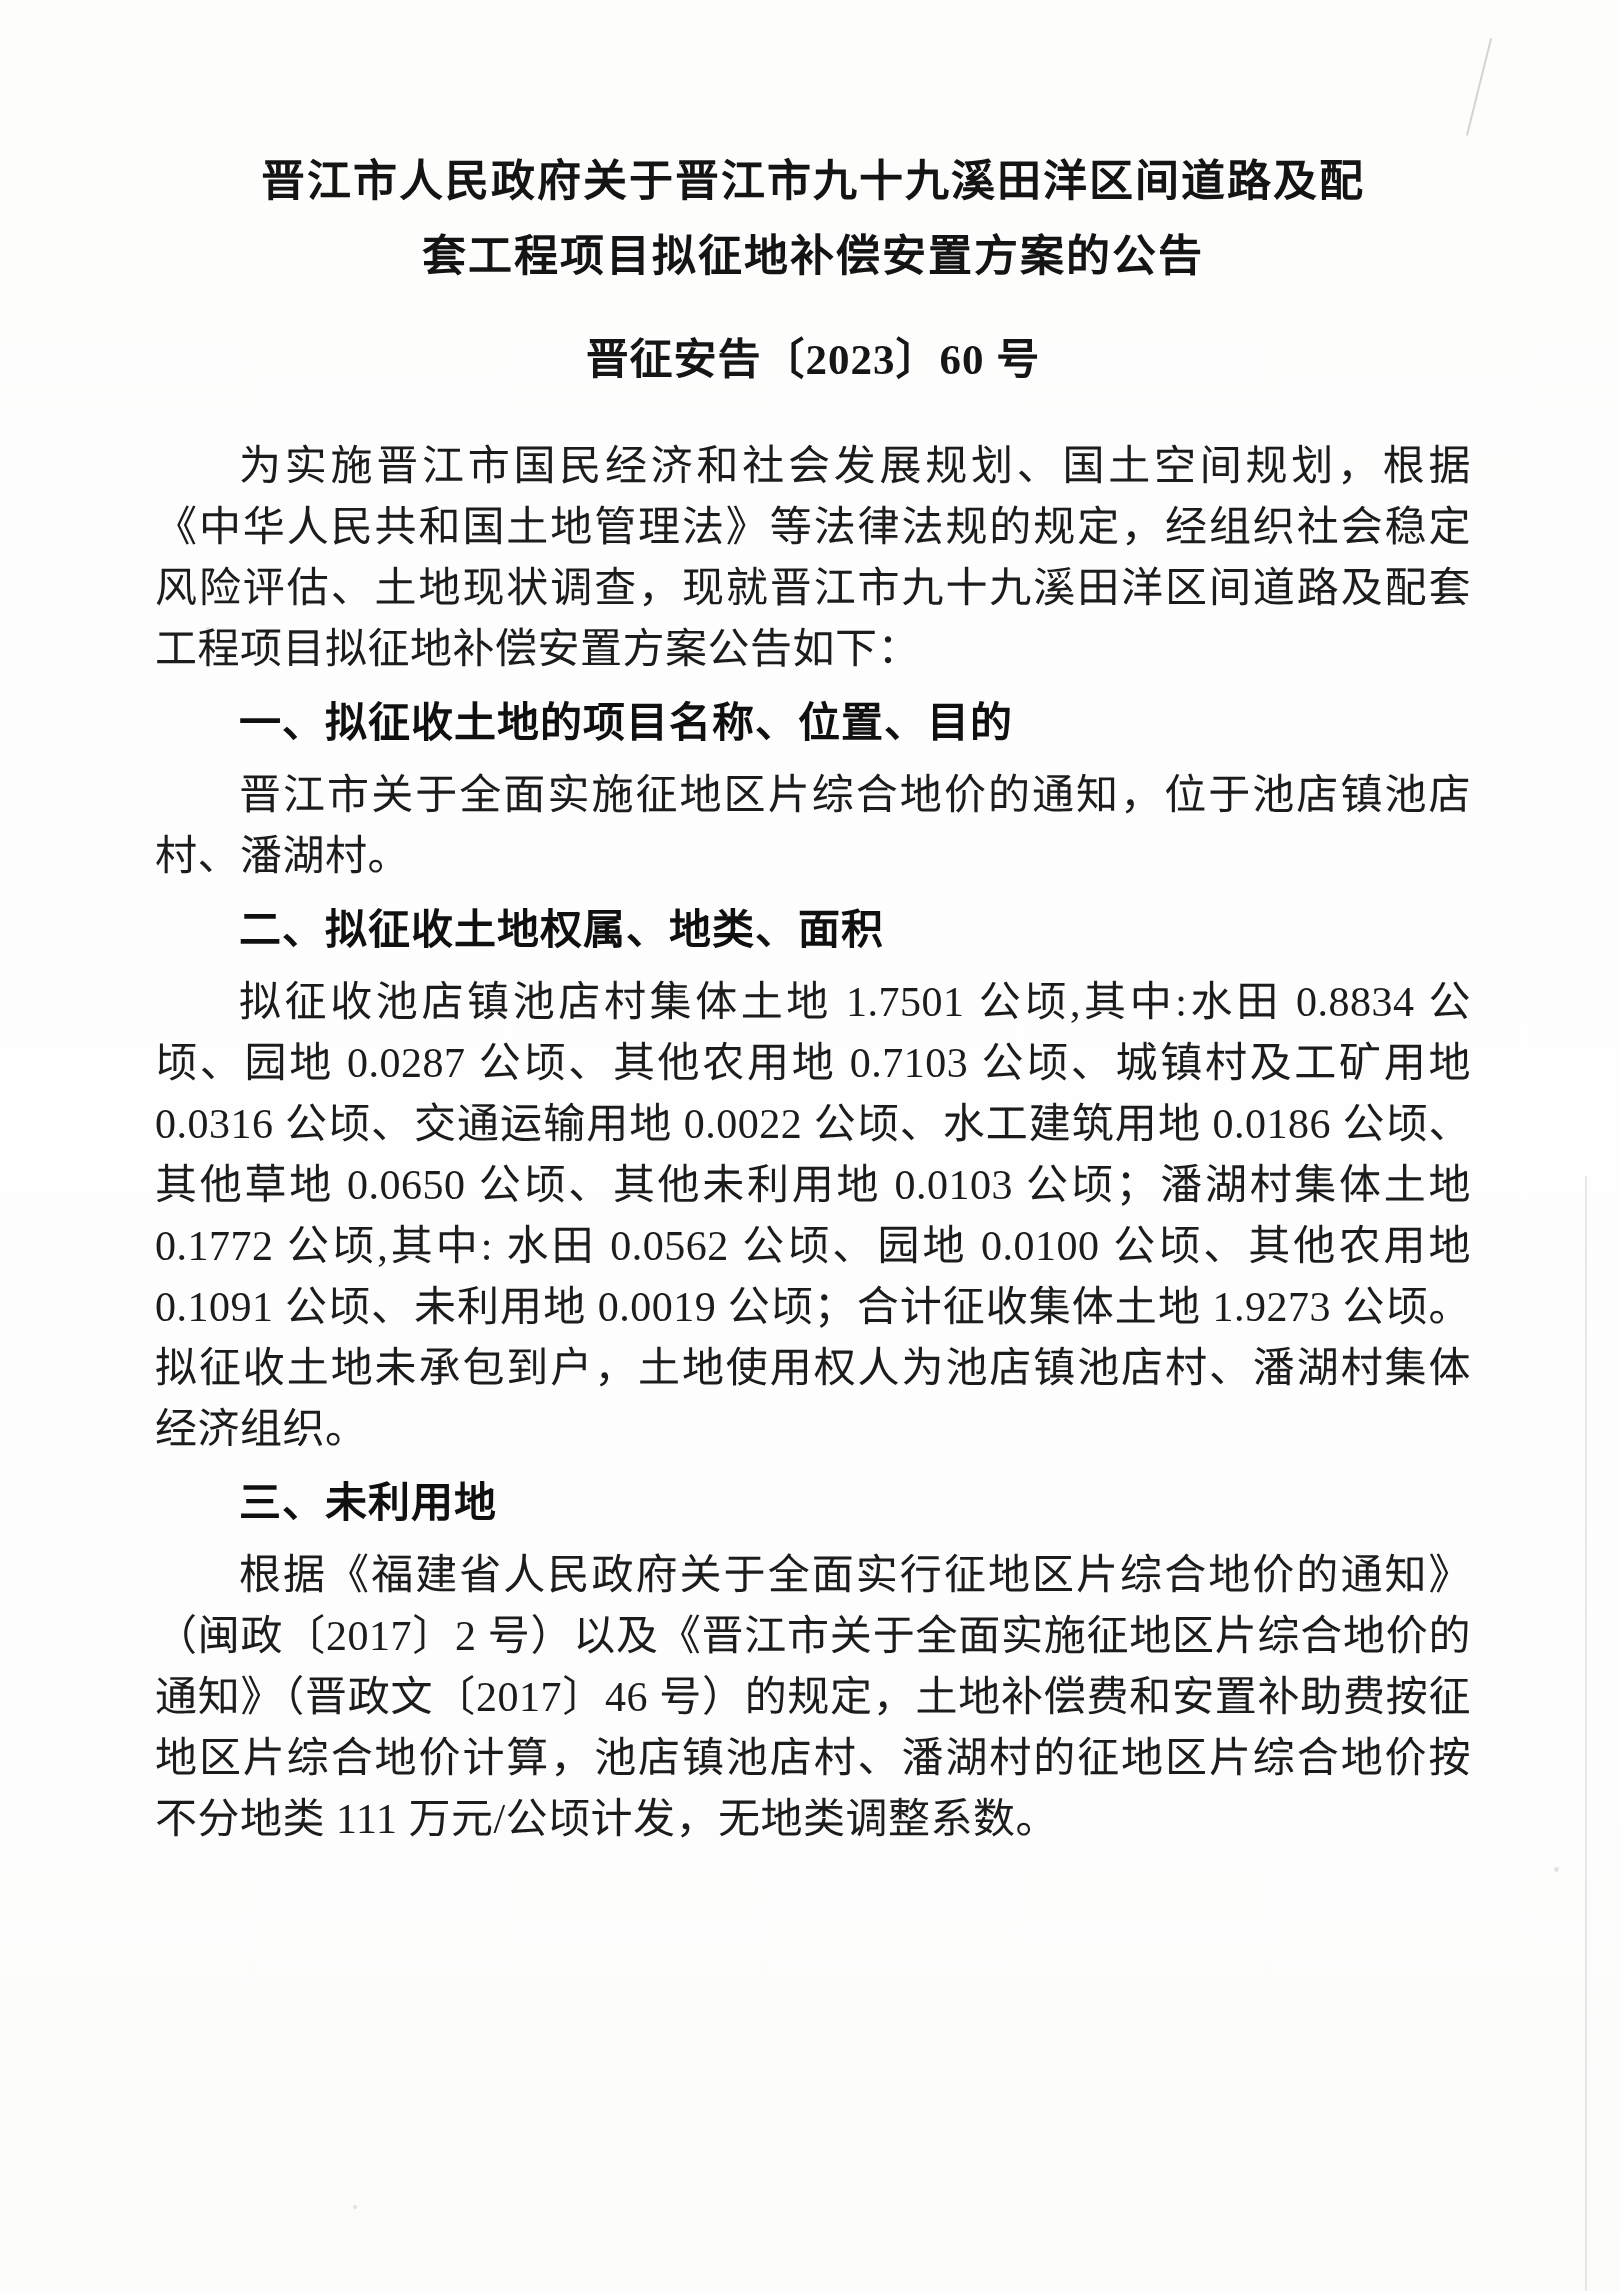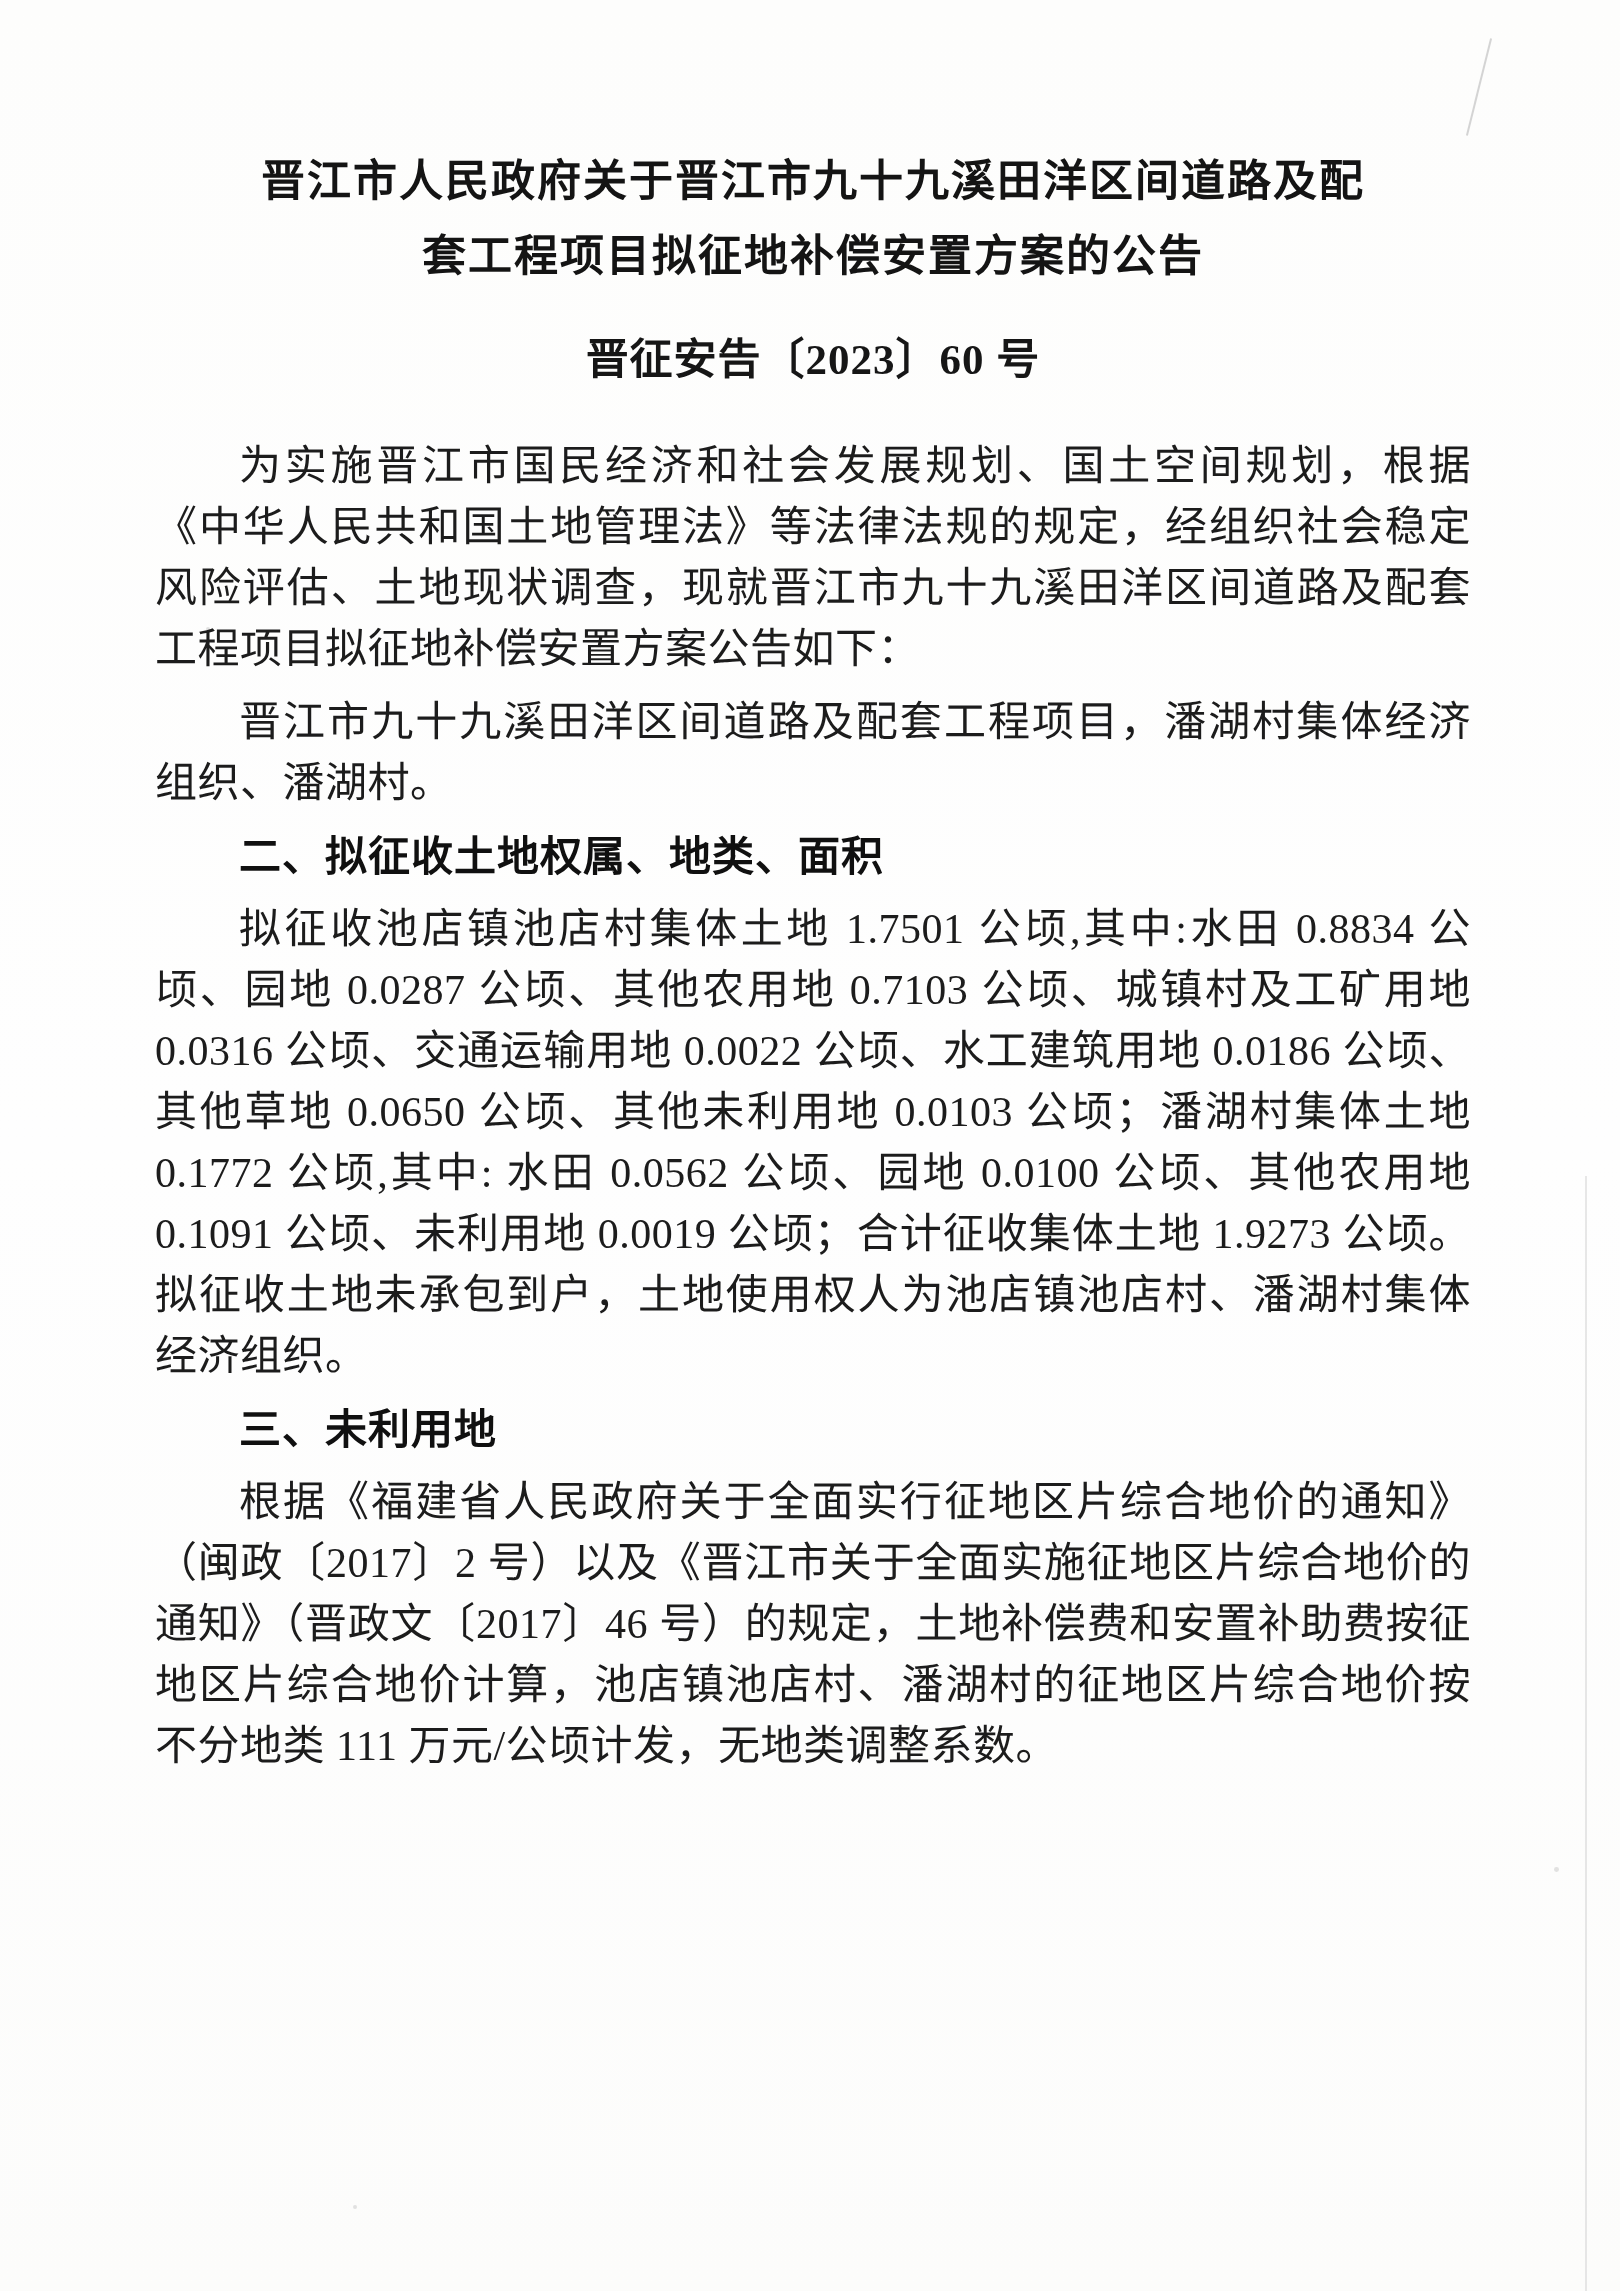--- a/index.html
+++ b/index.html
@@ -102,21 +102,22 @@
 
     <div class="doc-title">
       <div>晋江市人民政府关于晋江市九十九溪田洋区间道路及配</div>
       <div>套工程项目拟征地补偿安置方案的公告</div>
     </div>
 
     <div class="doc-number">晋征安告〔2023〕60 号</div>
 
     <div class="doc-body">
       <p>为实施晋江市国民经济和社会发展规划、国土空间规划，根据《中华人民共和国土地管理法》等法律法规的规定，经组织社会稳定风险评估、土地现状调查，现就晋江市九十九溪田洋区间道路及配套工程项目拟征地补偿安置方案公告如下：</p>
-      <p>晋江市九十九溪田洋区间道路及配套工程项目，潘湖村集体经济组织、潘湖村。</p>
+      <p class="section-heading">一、拟征收土地的项目名称、位置、目的</p>
+      <p>晋江市关于全面实施征地区片综合地价的通知，位于池店镇池店村、潘湖村。</p>
       <p class="section-heading">二、拟征收土地权属、地类、面积</p>
       <p>拟征收池店镇池店村集体土地 1.7501 公顷,其中:水田 0.8834 公顷、园地 0.0287 公顷、其他农用地 0.7103 公顷、城镇村及工矿用地 0.0316 公顷、交通运输用地 0.0022 公顷、水工建筑用地 0.0186 公顷、其他草地 0.0650 公顷、其他未利用地 0.0103 公顷；潘湖村集体土地 0.1772 公顷,其中: 水田 0.0562 公顷、园地 0.0100 公顷、其他农用地 0.1091 公顷、未利用地 0.0019 公顷；合计征收集体土地 1.9273 公顷。拟征收土地未承包到户，土地使用权人为池店镇池店村、潘湖村集体经济组织。</p>
       <p class="section-heading">三、未利用地</p>
       <p>根据《福建省人民政府关于全面实行征地区片综合地价的通知》（闽政〔2017〕2 号）以及《晋江市关于全面实施征地区片综合地价的通知》（晋政文〔2017〕46 号）的规定，土地补偿费和安置补助费按征地区片综合地价计算，池店镇池店村、潘湖村的征地区片综合地价按不分地类 111 万元/公顷计发，无地类调整系数。</p>
     </div>
 
   </div>
 </div>
 
 

